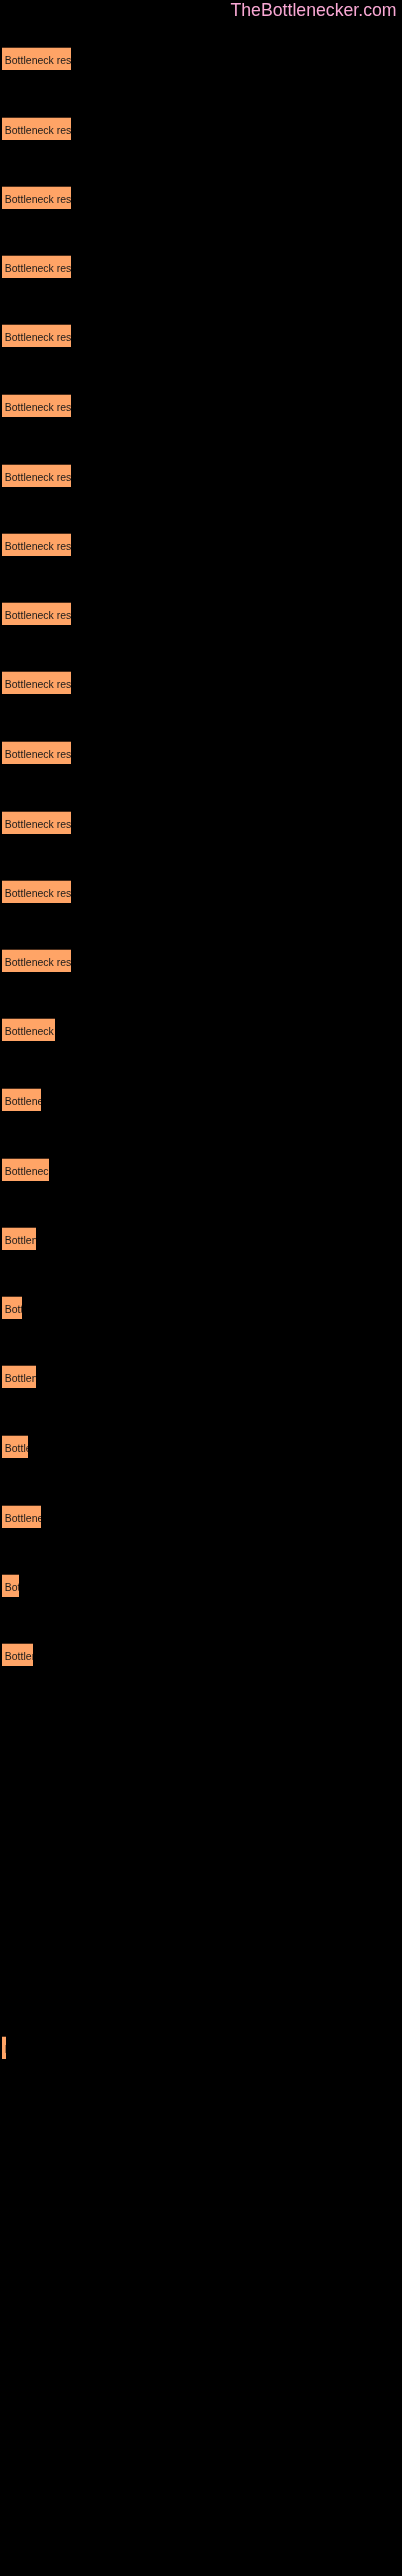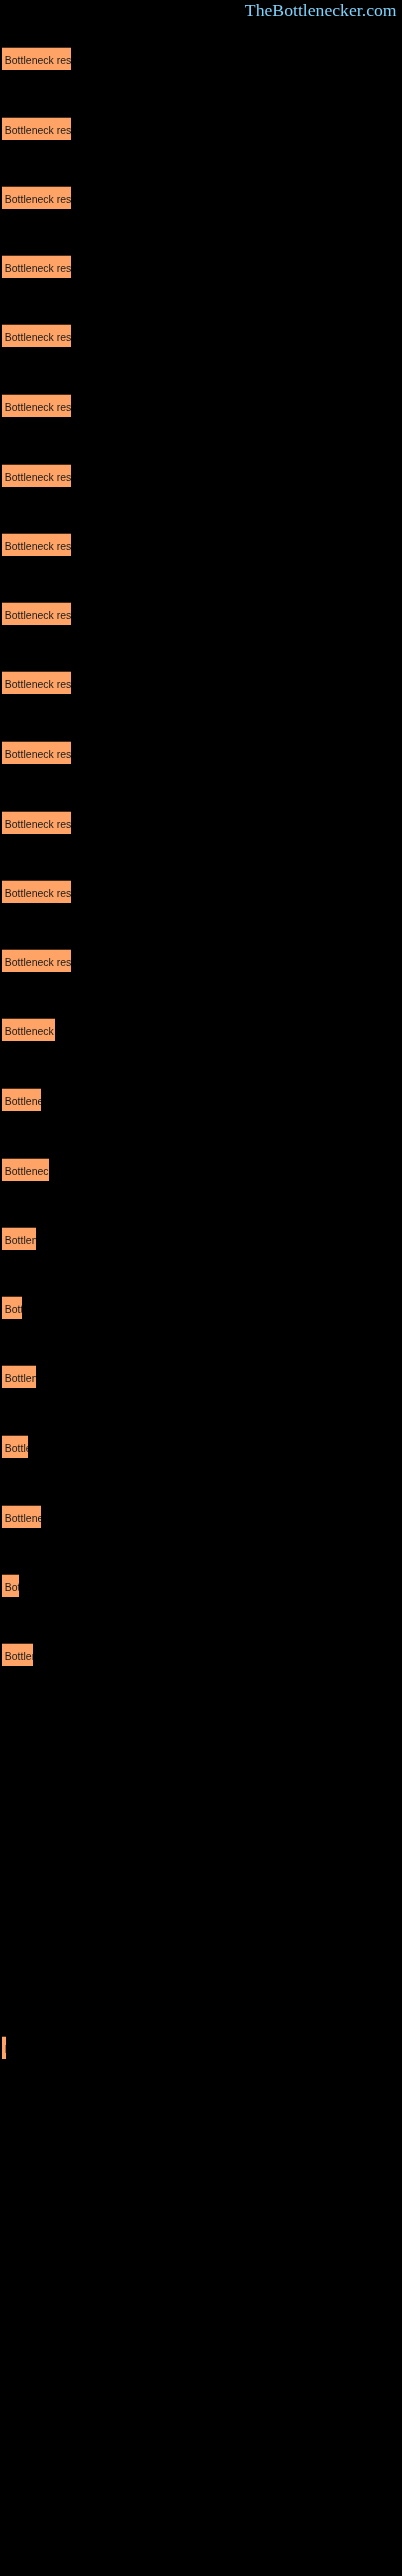--- a/index.html
+++ b/index.html
@@ -244,16 +244,16 @@
       </div>
       <div class="bar-row" style="top: 2036px; width: 4.8px;">
         <div class="bar-clip" style="width: 4.8px;">
           <div class="bar" style="width: 4.8px; background: rgb(255, 164, 102); border-top-color: rgb(74, 45, 26);">
             <div class="bar-label" style="color: rgb(26, 26, 26);">Bottleneck result</div>
           </div>
         </div>
       </div>
     </div>
 
-  <div id="watermark" style="color: #7dd3fc; font-family: Liberation Serif, serif;">TheBottlenecker.com</div>
+  <div id="watermark" style="color: #f9a8d4;">TheBottlenecker.com</div>
 
 </div>
 
 
 </body></html>

